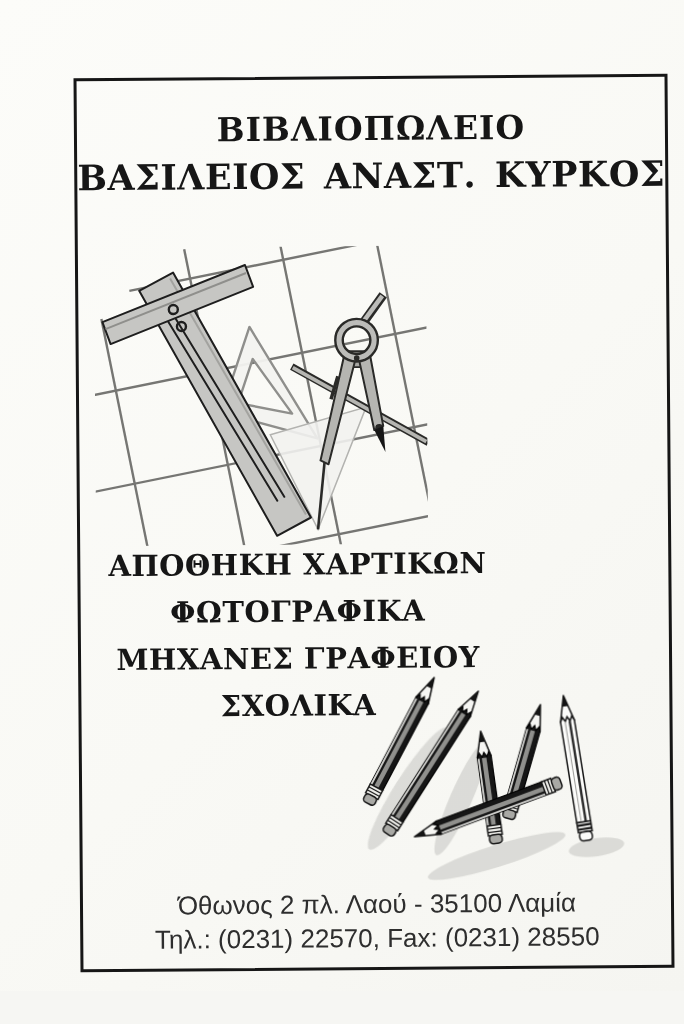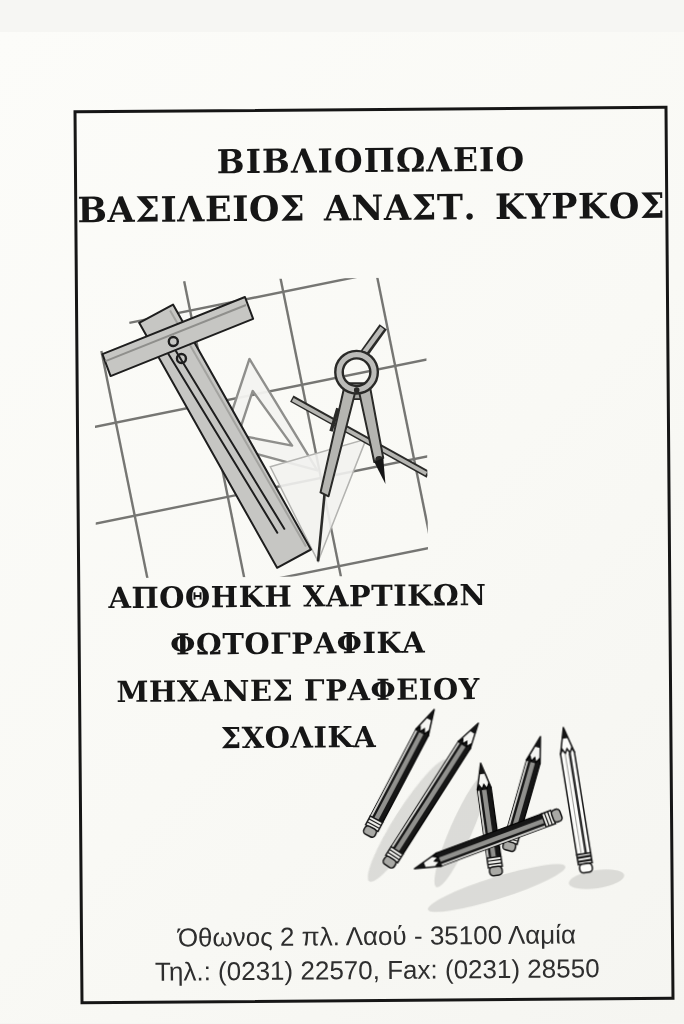--- a/index.html
+++ b/index.html
@@ -5,21 +5,20 @@
   html,body{margin:0;padding:0;}
   body{
     width:684px;height:1024px;
     background:#f6f6f3;
     font-family:"DejaVu Serif", serif;
     overflow:hidden;
   }
   .page{
     position:relative;width:684px;height:991px;
     background:linear-gradient(135deg,#fcfcf9 0%,#f9f9f5 55%,#f5f5f1 100%);
-    margin-top:32px;
   }
   .frame{
     position:absolute;left:77px;top:76px;width:588px;height:888px;
     border:3px solid #161616;
     transform:rotate(-0.45deg);
     background:transparent;
   }
   .title-store{
     position:absolute;top:30px;left:0;right:0;
     text-align:center;

